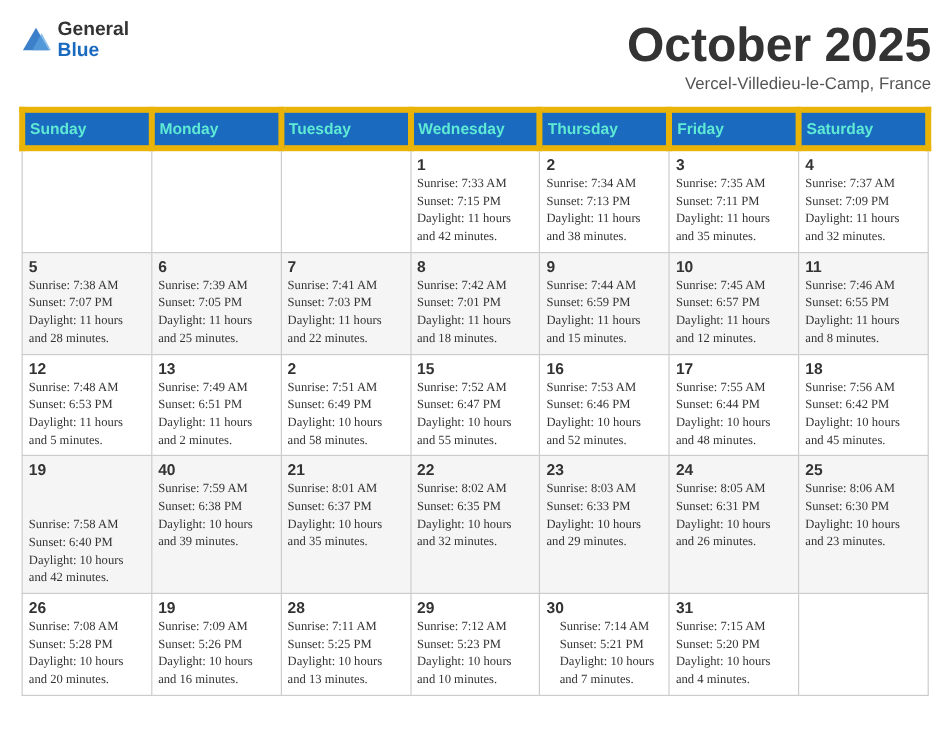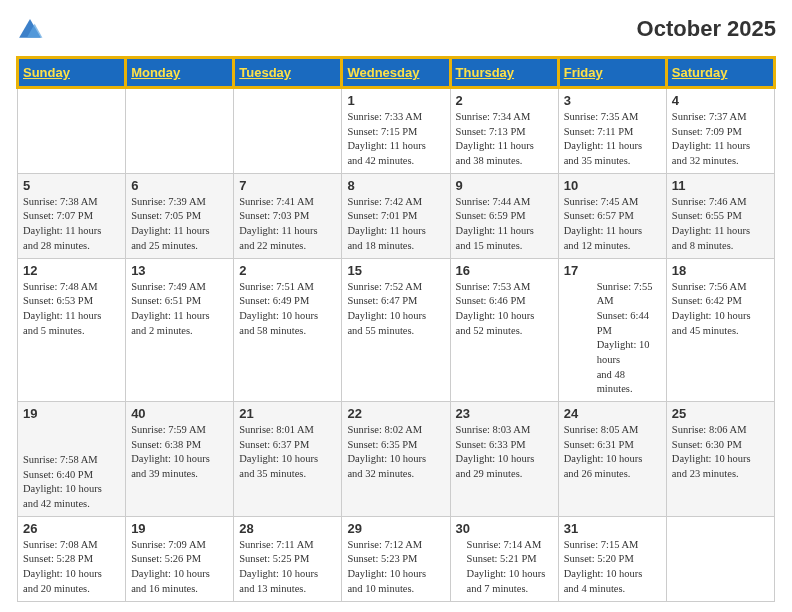--- a/index.html
+++ b/index.html
@@ -37,42 +37,41 @@
       color: #1a6abf;
     }
     .logo-icon {
       width: 28px;
       height: 28px;
     }
     .title-block {
       text-align: right;
     }
     .month-title {
-      font-size: 22px;
+      font-size: 40px;
       font-weight: bold;
       color: #333;
     }
     .location {
       font-size: 14px;
       color: #555;
     }
     .calendar {
       width: 100%;
       border-collapse: collapse;
       border: 1px solid #ccc;
     }
     .calendar th {
       background: #1a6abf;
-      color: #fde047;
+      color: #5eead4;
       font-size: 13px;
       font-weight: bold;
       padding: 6px 4px;
       text-align: left;
-      border: 3px solid #eab308;
-      text-decoration: underline;
+      border: 5px solid #eab308;
     }
     .calendar td {
       vertical-align: top;
       border: 1px solid #ccc;
       padding: 4px 5px;
       width: 108px;
       min-height: 80px;
       font-size: 11px;
       color: #333;
       background: #fff;
@@ -98,23 +97,28 @@
   </style>
 </head>
 <body>
 
 <div class="header">
   <div class="logo">
     <svg class="logo-icon" viewBox="0 0 36 36" xmlns="http://www.w3.org/2000/svg">
       <polygon points="18,4 32,28 4,28" fill="#1a6abf" opacity="0.85"></polygon>
       <polygon points="24,10 34,28 14,28" fill="#5ba3e0" opacity="0.7"></polygon>
     </svg>
+    <div class="logo-text">
+      <span class="logo-general">General</span>
+      <span class="logo-blue">Blue</span>
+    </div>
   </div>
   <div class="title-block">
     <div class="month-title">October 2025</div>
+    <div class="location">Vercel-Villedieu-le-Camp, France</div>
   </div>
 </div>
 
 <table class="calendar">
   <thead>
     <tr>
     <th>Sunday</th>
         <th>Monday</th>
         <th>Tuesday</th>
         <th>Wednesday</th>
@@ -239,21 +243,21 @@
         </td>
         <td>
           <span class="day-number">16</span>
           <div class="day-info" style="white-space: pre-line;">Sunrise: 7:53 AM
 Sunset: 6:46 PM
 Daylight: 10 hours
 and 52 minutes.</div>
         </td>
         <td>
           <span class="day-number">17</span>
-          <div class="day-info" style="white-space: pre-line; margin-left: 33px;">Sunrise: 7:55 AM
+          <div class="day-info" style="white-space: pre-line;">Sunrise: 7:55 AM
 Sunset: 6:44 PM
 Daylight: 10 hours
 and 48 minutes.</div>
         </td>
         <td>
           <span class="day-number">18</span>
           <div class="day-info" style="white-space: pre-line;">Sunrise: 7:56 AM
 Sunset: 6:42 PM
 Daylight: 10 hours
 and 45 minutes.</div>

